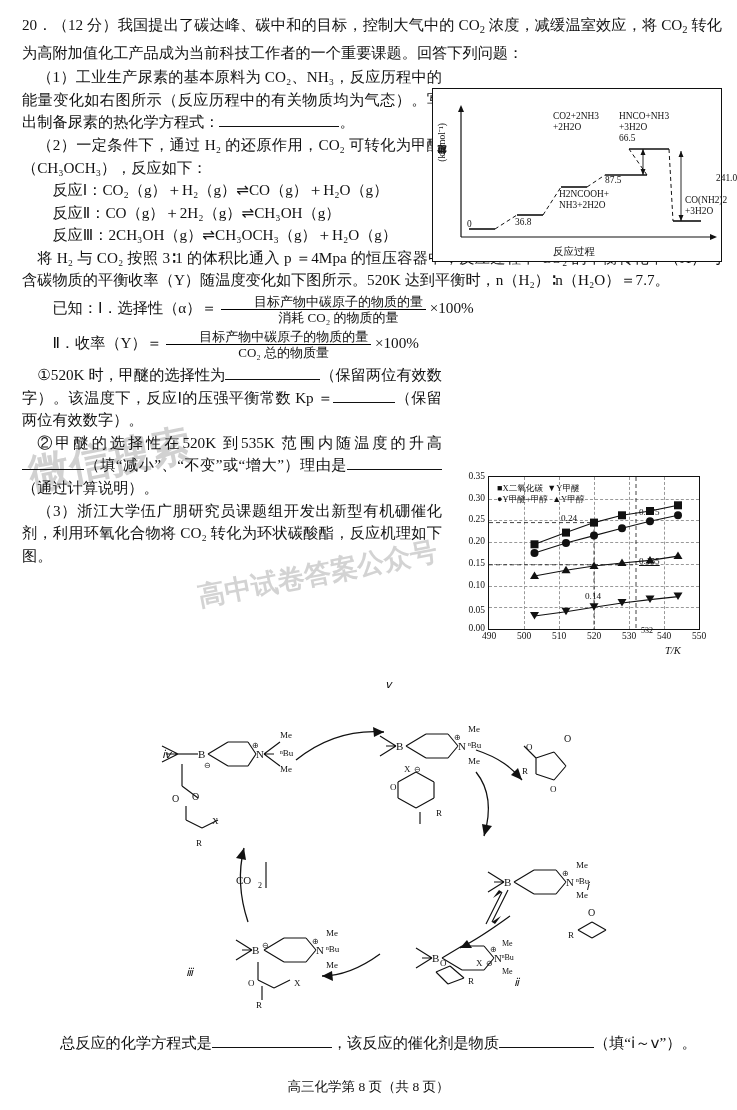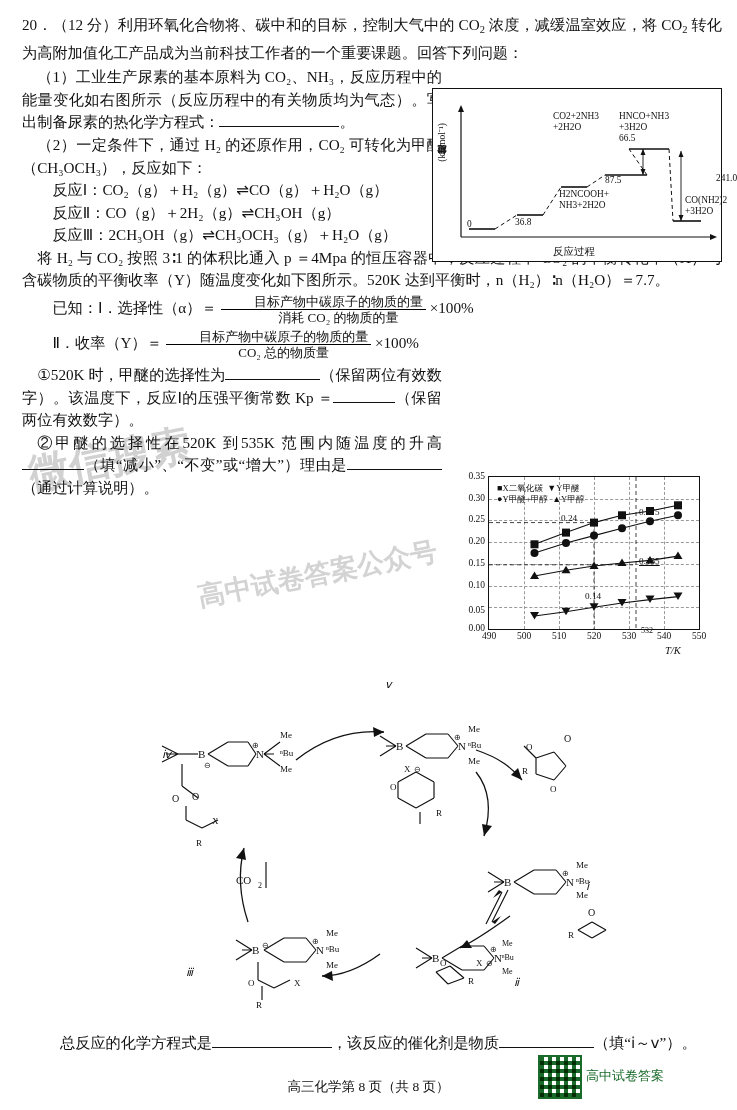--- a/index.html
+++ b/index.html
@@ -64,21 +64,21 @@
 <body>
 
 <div class="page">
 
   <div class="wm" style="left:28px;top:432px;">微信搜索</div>
   <div class="wm2" style="left:196px;top:556px;">高中试卷答案公众号</div>
 
   <div class="q-block">
 
     <p class="t">
-      <span>20．</span><span>（12 分）</span><span>利用环氧化合物将、碳中和的目标，控制大气中的 CO</span><span class="sub">2</span><span> 浓度，减缓温室效应，将 CO</span><span class="sub">2</span><span> 转化为高附加值化工产品成为当前科技工作者的一个重要课题。回答下列问题：</span>
+      <span>20．</span><span>（12 分）</span><span>我国提出了碳达峰、碳中和的目标，控制大气中的 CO</span><span class="sub">2</span><span> 浓度，减缓温室效应，将 CO</span><span class="sub">2</span><span> 转化为高附加值化工产品成为当前科技工作者的一个重要课题。回答下列问题：</span>
     </p>
 
     <div style="width:420px;">
       <p class="t indent1" style="margin-top:2px;"><span>（1）工业生产尿素的基本原料为 CO₂、NH₃，反应历程中的能量变化如右图所示（反应历程中的有关物质均为气态）。写出制备尿素的热化学方程式：</span><span class="blank l"></span><span>。</span></p>
 
       <p class="t indent1" style="margin-top:0;"><span>（2）一定条件下，通过 H₂ 的还原作用，CO₂ 可转化为甲醚（CH₃OCH₃），反应如下：</span></p>
 
       <p class="t indent2" style="margin-top:0;">反应Ⅰ：CO₂（g）＋H₂（g）⇌CO（g）＋H₂O（g）</p>
       <p class="t indent2" style="margin-top:0;">反应Ⅱ：CO（g）＋2H₂（g）⇌CH₃OH（g）</p>
       <p class="t indent2" style="margin-top:0;">反应Ⅲ：2CH₃OH（g）⇌CH₃OCH₃（g）＋H₂O（g）</p>
@@ -102,20 +102,21 @@
         <span class="den">CO₂ 总的物质量</span>
       </span>
       <span>×100%</span>
     </p>
 
     <div style="width:420px;margin-top:4px;">
       <p class="t indent1" style="margin-top:0;"><span>①520K 时，甲醚的选择性为</span><span class="blank"></span><span>（保留两位有效数字）。该温度下，反应Ⅰ的压强平衡常数 Kp ＝</span><span class="blank s"></span><span>（保留两位有效数字）。</span></p>
 
       <p class="t indent1" style="margin-top:0;"><span>②甲醚的选择性在520K 到535K 范围内随温度的升高</span><span class="blank s"></span><span>（填“减小”、“不变”或“增大”）理由是</span><span class="blank"></span><span>（通过计算说明）。</span></p>
 
+      <p class="t indent1" style="margin-top:0;">（3）浙江大学伍广朋研究员课题组开发出新型有机硼催化剂，利用环氧化合物将 CO₂ 转化为环状碳酸酯，反应机理如下图。</p>
     </div>
   </div>
 
   <div class="fig-energy">
     <div class="inner">
       <svg width="288" height="172" viewBox="0 0 288 172">
 
         <line x1="28" y1="22" x2="28" y2="148" stroke="#111" stroke-width="1.2"></line>
         <line x1="28" y1="148" x2="278" y2="148" stroke="#111" stroke-width="1.2"></line>
         <polygon points="28,16 25,23 31,23" fill="#111"></polygon>
@@ -407,18 +408,14 @@
     <div class="mlab" style="left:474px;top:300px;">ⅱ</div>
     <div class="mlab" style="left:146px;top:290px;">ⅲ</div>
   </div>
 
   <p class="t" style="position:absolute;left:60px;top:1032px;width:660px;">
     <span>总反应的化学方程式是</span><span class="blank l"></span><span>，该反应的催化剂是物质</span><span class="blank"></span><span>（填“ⅰ～ⅴ”）。</span>
   </p>
 
   <div class="footer">高三化学第 8 页（共 8 页）</div>
 
-  <div class="qrbox">
-    <div class="qr"></div>
-    <div class="qrtxt">高中试卷答案</div>
-  </div>
 
 </div>
 
 </body></html>

